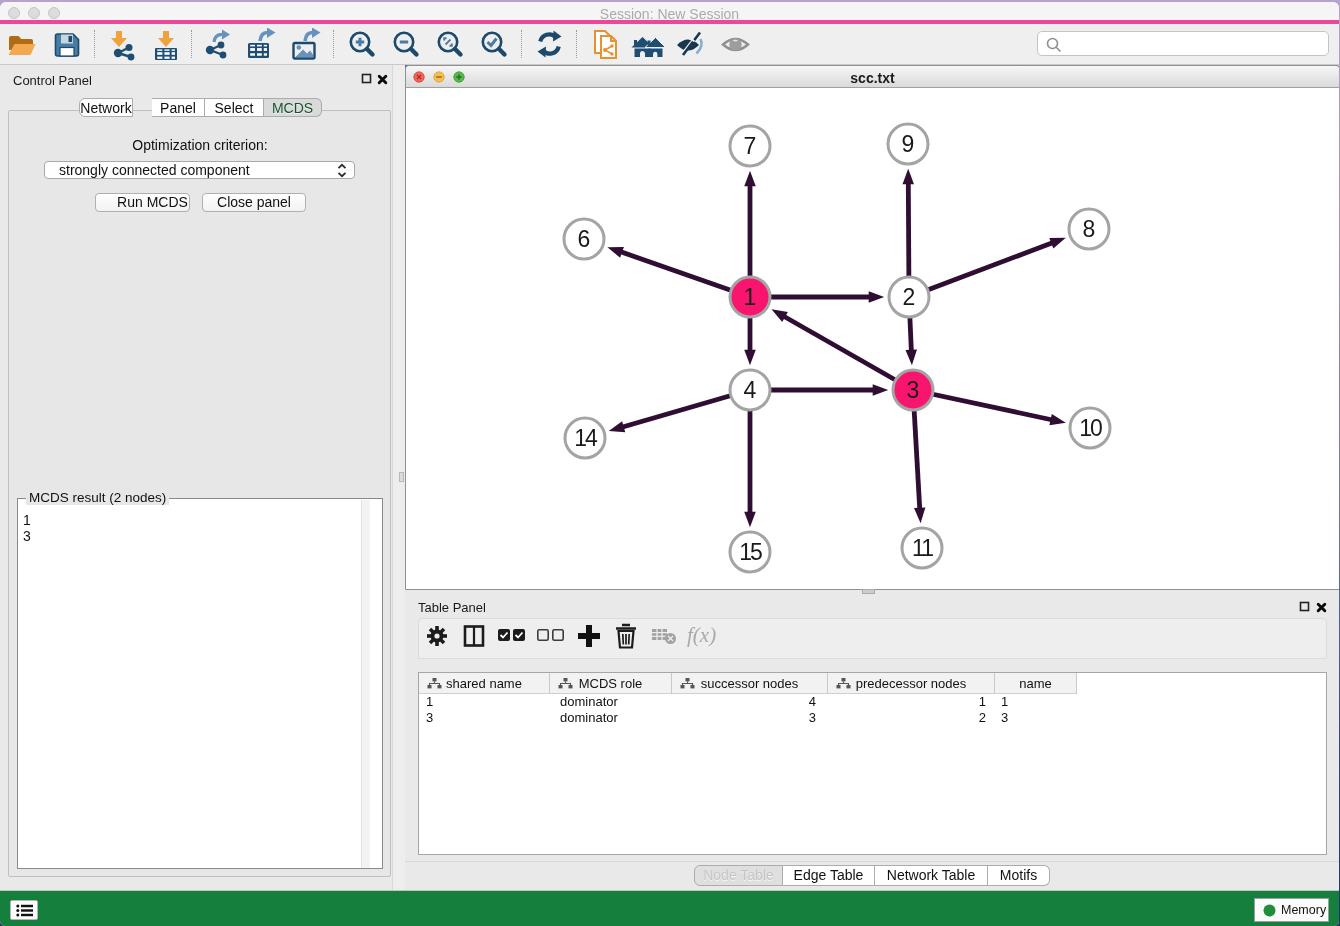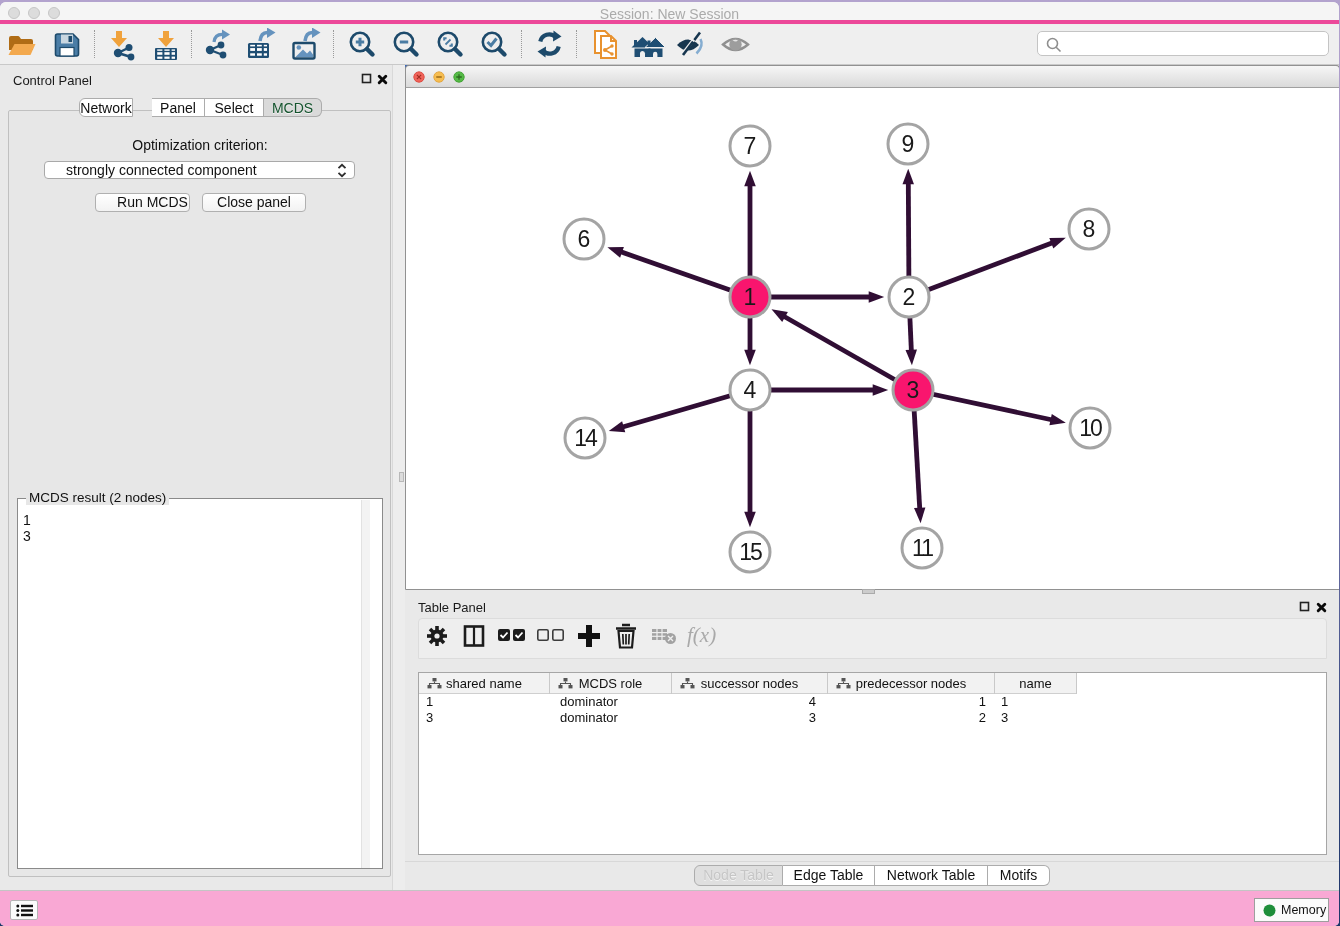--- a/index.html
+++ b/index.html
@@ -13,21 +13,21 @@
 #toolbar{position:absolute;left:0;top:25px;width:1339px;height:40px;background:#efefef;border-bottom:1px solid #c9c9c9;}
 .tbi{position:absolute;top:3px;}
 .tsep{position:absolute;top:5px;height:28px;border-left:1px dotted #9a9a9a;width:0;}
 #search{position:absolute;left:1037px;top:6px;width:292px;height:25px;background:#fff;border:1px solid #c4c4c4;border-radius:5px;}
 
 #cpanel{position:absolute;left:0;top:65px;width:393px;height:825px;background:#e9e9e9;border-right:1px solid #d9d9d9;}
 #cptitle{position:absolute;left:13px;top:8px;font-size:13px;color:#1a1a1a;}
 .tab{position:absolute;top:33px;height:19px;background:#fff;border:1px solid #acacac;font-size:14px;color:#111;text-align:center;line-height:18px;}
 #tabc{position:absolute;left:8px;top:45px;width:383px;height:767px;background:#e7e7e7;border:1px solid #c0c0c0;border-radius:2px;}
 #optlab{position:absolute;left:4px;top:72px;width:392px;text-align:center;font-size:14px;color:#111;}
-#dropdown{position:absolute;left:44px;top:96px;width:311px;height:18px;background:#fff;border:1px solid #a9a9a9;border-radius:4px;font-size:14px;color:#111;line-height:16px;padding-left:21px;}
+#dropdown{position:absolute;left:44px;top:96px;width:311px;height:18px;background:#fff;border:1px solid #a9a9a9;border-radius:4px;font-size:14px;color:#111;line-height:16px;padding-left:14px;}
 .btn{position:absolute;top:128px;height:19px;background:linear-gradient(#ffffff,#f2f2f2);border:1px solid #b0b0b0;border-radius:4px;font-size:14px;color:#111;text-align:center;line-height:17px;}
 #gbox{position:absolute;left:17px;top:433px;width:366px;height:371px;background:#fff;border:1px solid #8a8a8a;}
 #gblab{position:absolute;left:26px;top:425px;background:#e7e7e7;padding:0 3px;font-size:13.5px;color:#111;}
 #gb1{position:absolute;left:23px;top:447px;font-size:14px;color:#111;}
 #gb3{position:absolute;left:23px;top:463px;font-size:14px;color:#111;}
 #gbsb{position:absolute;left:343px;top:1px;width:9px;height:368px;background:#f3f3f3;border-left:1px solid #e2e2e2;}
 
 #nwin{position:absolute;left:405px;top:65px;width:935px;height:525px;background:#fff;border:1px solid #919191;border-radius:4px 4px 0 0;}
 #ntbar{position:absolute;left:405px;top:65px;width:935px;height:23px;background:linear-gradient(#f6f6f6,#dadada);border:1px solid #919191;border-bottom:1px solid #a0a0a0;border-radius:4px 4px 0 0;}
 .tl{position:absolute;top:5px;width:12px;height:12px;border-radius:50%;}
@@ -37,21 +37,21 @@
 #tpanel{position:absolute;left:405px;top:590px;width:935px;height:300px;background:#e9e9e9;}
 #tptitle{position:absolute;left:13px;top:10px;font-size:13px;color:#1a1a1a;}
 #ttoolbar{position:absolute;left:13px;top:28px;width:909px;height:41px;background:#eeeeee;border:1px solid #dcdcdc;border-radius:4px 4px 0 0;}
 #ttable{position:absolute;left:13px;top:82px;width:909px;height:183px;background:#fff;border:1px solid #a6a6a6;}
 #thead{position:absolute;left:0;top:0;width:658px;height:21px;background:#f2f2f2;border-bottom:1px solid #cfcfcf;}
 .hcol{position:absolute;top:0;height:21px;border-right:1px solid #c9c9c9;font-size:13px;color:#111;text-align:center;line-height:21px;}
 .hico{position:absolute;top:4px;}
 .trow{position:absolute;font-size:13px;color:#111;height:16px;line-height:16px;}
 .btab{position:absolute;top:275px;height:21px;background:#fff;border:1px solid #acacac;font-size:14px;color:#111;text-align:center;line-height:19px;}
 
-#sbar{position:absolute;left:0;top:890px;width:1339px;height:36px;background:#f9a8d4;border-top:1px solid #c4c4c4;}
+#sbar{position:absolute;left:0;top:890px;width:1339px;height:36px;background:#15803d;border-top:1px solid #c4c4c4;}
 #listbtn{position:absolute;left:10px;top:9px;width:28px;height:20px;background:#fbfbfb;border:1px solid #b5b5b5;border-radius:2px;}
 #membtn{position:absolute;left:1254px;top:7px;width:75px;height:24px;background:#fbfbfb;border:1px solid #9e9e9e;font-size:12.5px;color:#111;}
 </style></head>
 <body>
 <div id="win">
     <div id="c">
 <div id="titlebar">
 <div class="dot" style="left:8px"></div>
         <div class="dot" style="left:28px"></div>
         <div class="dot" style="left:48px"></div>
@@ -232,20 +232,21 @@
         </svg>
 <svg class="tl" style="left:27px" width="13" height="13" viewBox="0 0 13 13">
           <circle cx="6.5" cy="6.5" r="5.7" fill="#f6bd50" stroke="#dfa23c" stroke-width="1"></circle>
           <path d="M3.5 6.5 H9.5" stroke="#9a6a17" stroke-width="1.4"></path>
         </svg>
 <svg class="tl" style="left:47px" width="13" height="13" viewBox="0 0 13 13">
           <circle cx="6.5" cy="6.5" r="5.7" fill="#55ba47" stroke="#3f9e31" stroke-width="1"></circle>
           <path d="M6.5 3.5 V9.5 M3.5 6.5 H9.5" stroke="#2c6b1f" stroke-width="1.4"></path>
         </svg>
 </div>
+<div id="ntitle">scc.txt</div>
 <div id="ncanvas">
 <svg style="position:absolute;left:-406px;top:-89px" width="1340" height="926" viewBox="0 0 1340 926" font-family="Liberation Sans,sans-serif">
 <line x1="750.0" y1="297.0" x2="750.0" y2="184.3" stroke="#300e34" stroke-width="4.8"></line>
 <polygon points="750.0,170.8 755.8,186.3 744.2,186.3" fill="#300e34"></polygon>
 <line x1="750.0" y1="297.0" x2="620.2" y2="251.6" stroke="#300e34" stroke-width="4.8"></line>
 <polygon points="607.4,247.2 623.9,246.9 620.1,257.7" fill="#300e34"></polygon>
 <line x1="750.0" y1="297.0" x2="870.7" y2="297.0" stroke="#300e34" stroke-width="4.8"></line>
 <polygon points="884.2,297.0 868.7,302.8 868.7,291.2" fill="#300e34"></polygon>
 <line x1="750.0" y1="297.0" x2="750.0" y2="351.7" stroke="#300e34" stroke-width="4.8"></line>
 <polygon points="750.0,365.2 744.2,349.7 755.8,349.7" fill="#300e34"></polygon>

